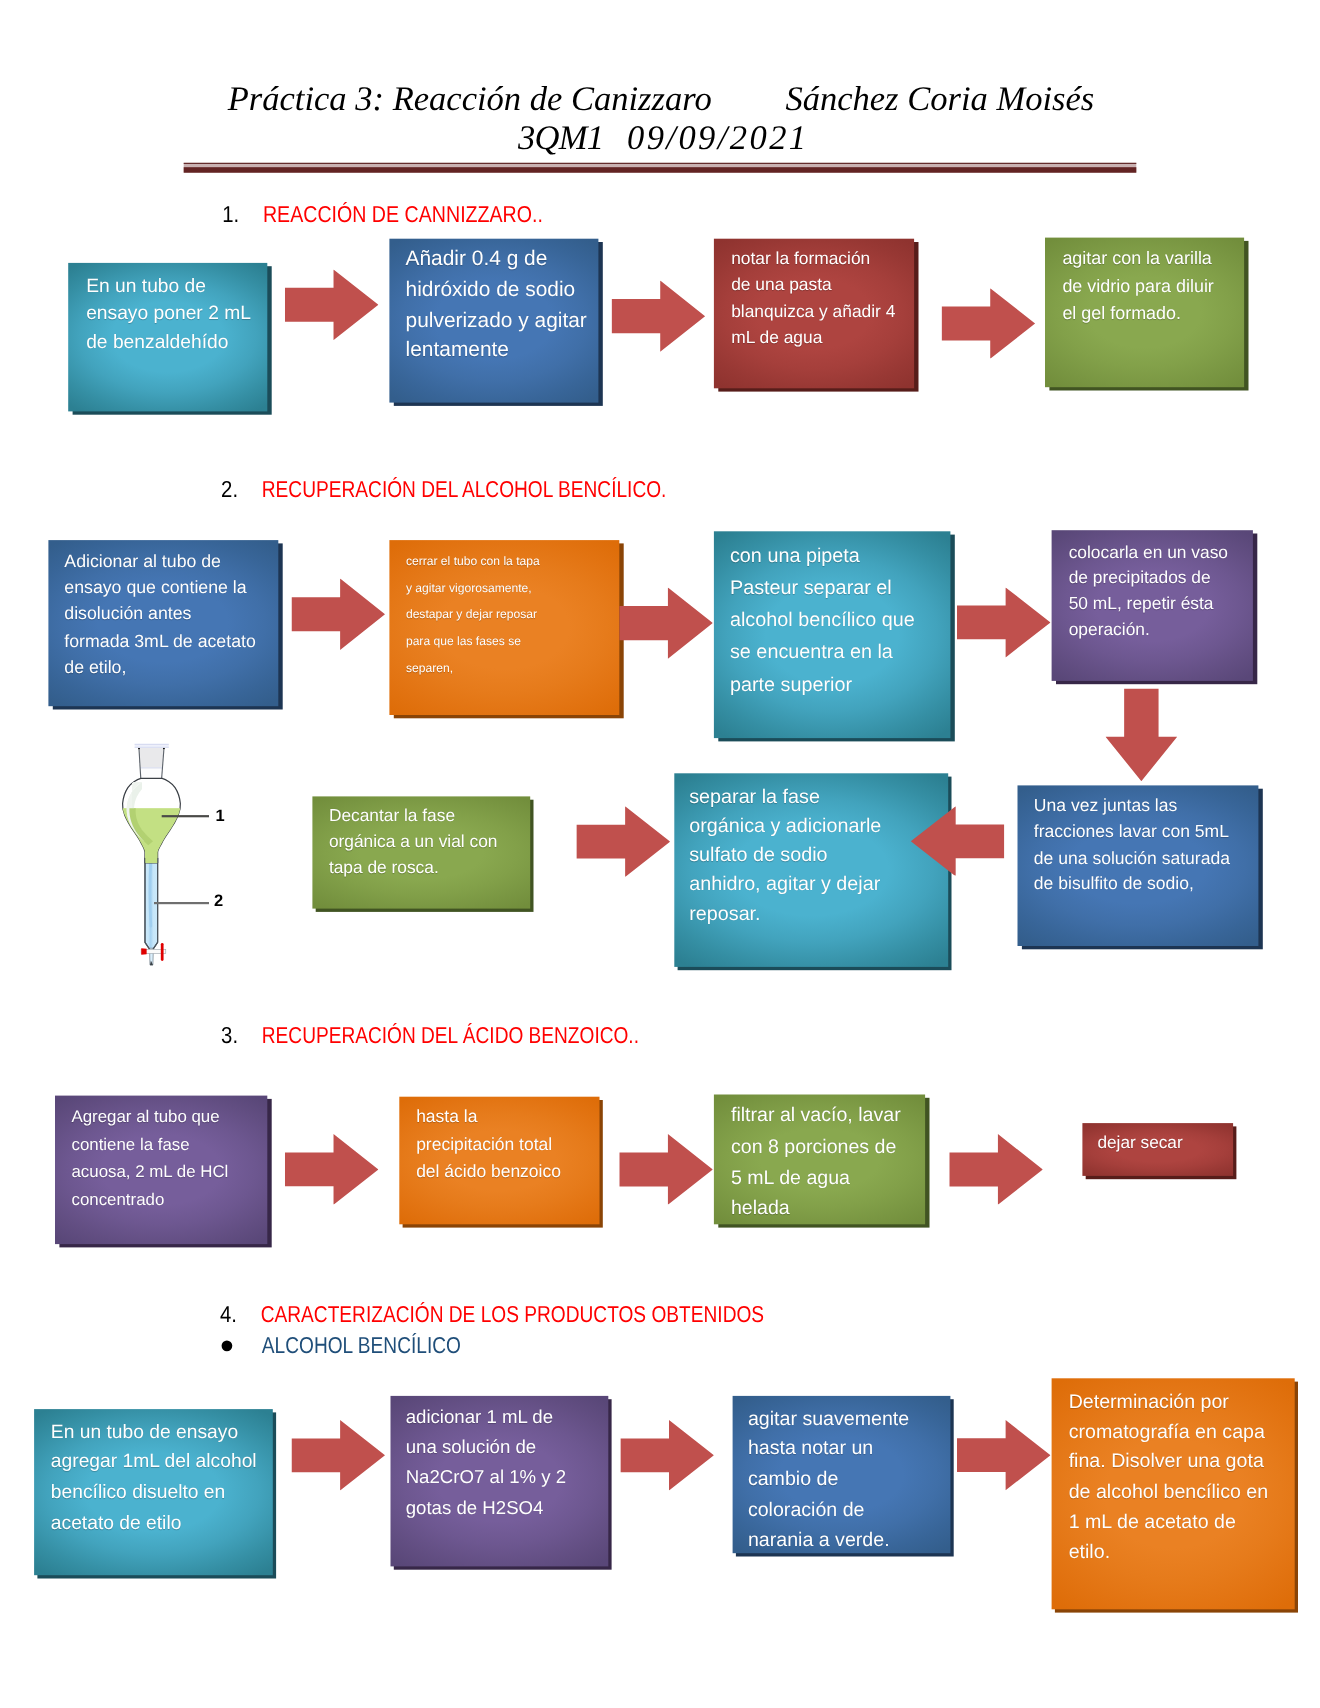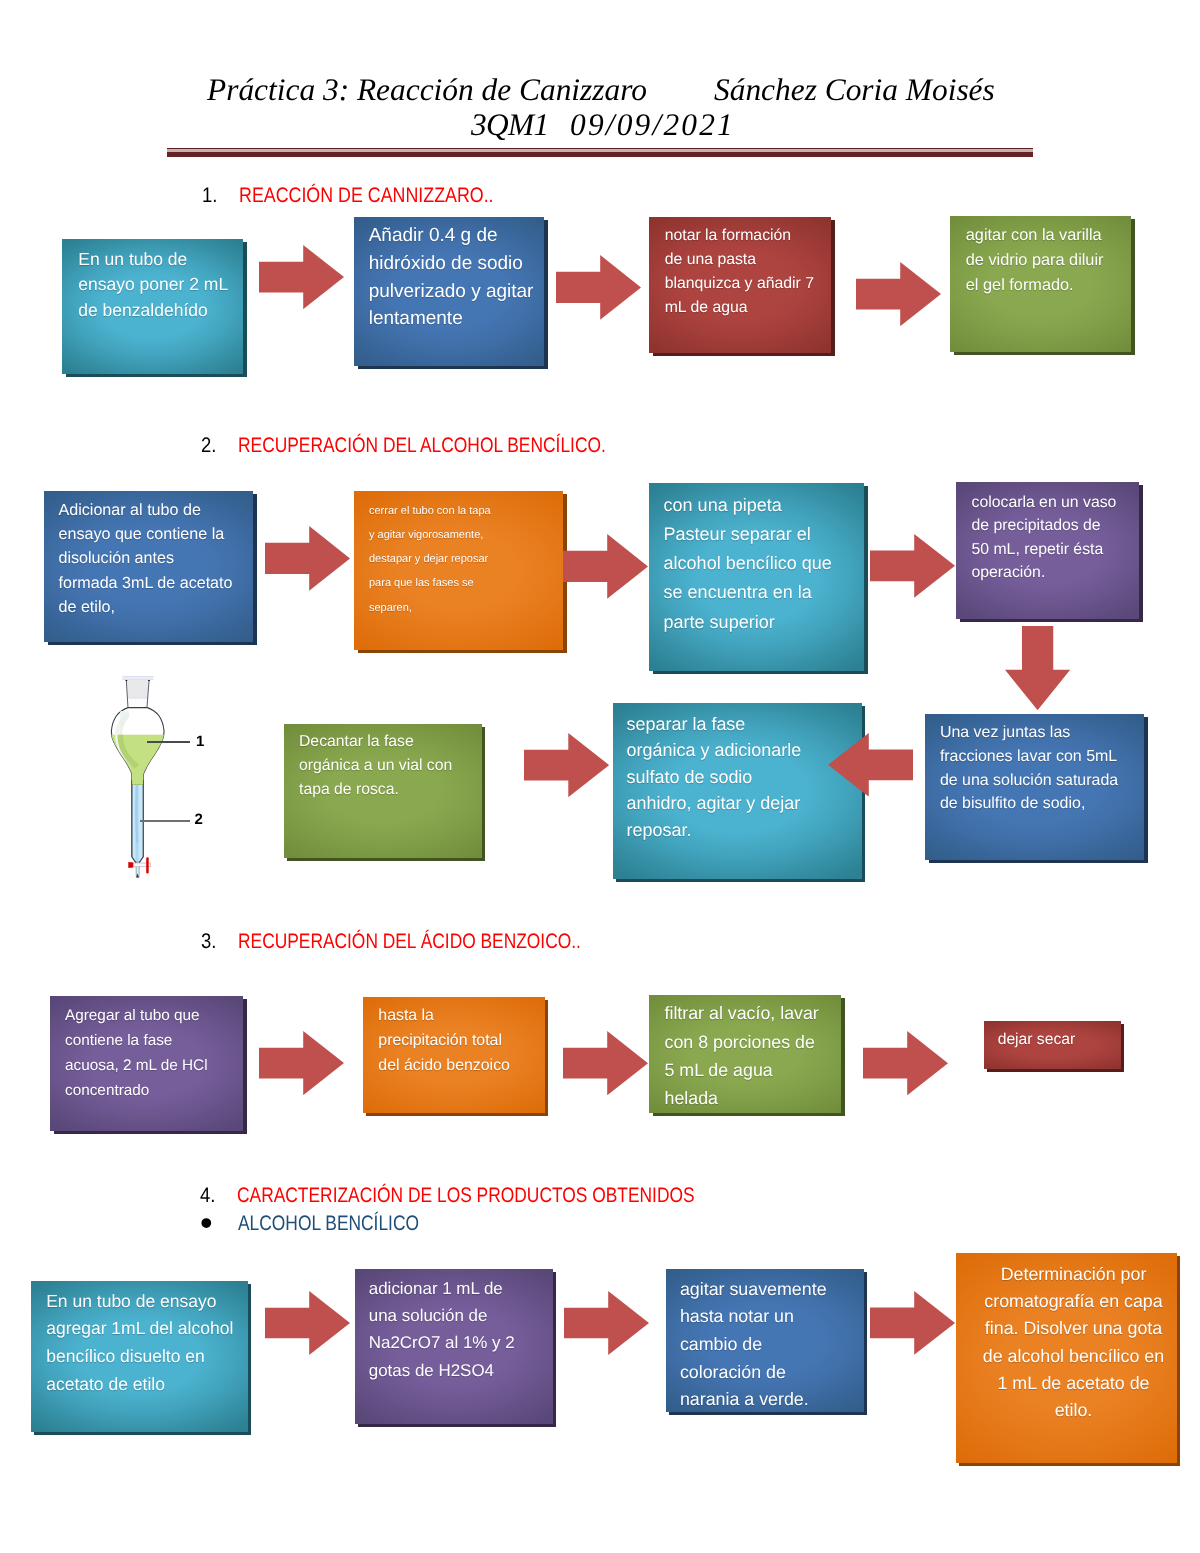--- a/index.html
+++ b/index.html
@@ -97,21 +97,21 @@
     <div class="tx" style="font-size:19px;line-height:27.75px;padding:5.03px 1px 0 14.70px;">Añadir 0.4 g de
 hidróxido de sodio
 pulverizado y agitar
 lentamente</div>
   </div>
   <div class="box red" style="left:649.0px;top:217.0px;width:182px;height:136px;">
     <div class="sh"></div>
     <div class="fc"></div>
     <div class="tx" style="font-size:15.81px;line-height:24.3px;padding:6.57px 1px 0 15.70px;">notar la formación
 de una pasta
-blanquizca y añadir 7
+blanquizca y añadir 4
 mL de agua</div>
   </div>
   <div class="box green" style="left:950.0px;top:216.0px;width:181px;height:136px;">
     <div class="sh"></div>
     <div class="fc"></div>
     <div class="tx" style="font-size:16.31px;line-height:25.3px;padding:6.60px 1px 0 15.80px;">agitar con la varilla
 de vidrio para diluir
 el gel formado.</div>
   </div>
   <div class="box blue" style="left:44.2px;top:490.5px;width:209px;height:151px;">
@@ -159,21 +159,21 @@
   </div>
   <div class="box teal" style="left:612.9px;top:702.5px;width:249px;height:176px;">
     <div class="sh"></div>
     <div class="fc"></div>
     <div class="tx" style="font-size:17.97px;line-height:26.54px;padding:8.00px 1px 0 13.70px;">separar la fase
 orgánica y adicionarle
 sulfato de sodio
 anhidro, agitar y dejar
 reposar.</div>
   </div>
-  <div class="box green" style="left:283.5px;top:723.5px;width:198px;height:134px;">
+  <div class="box green" style="left:283.5px;top:723.5px;width:198px;height:102px;">
     <div class="sh"></div>
     <div class="fc"></div>
     <div class="tx" style="font-size:15.75px;line-height:23.88px;padding:6.40px 1px 0 15.50px;">Decantar la fase
 orgánica a un vial con
 tapa de rosca.</div>
   </div>
   <div class="box purple" style="left:50.4px;top:996.0px;width:193px;height:135px;">
     <div class="sh"></div>
     <div class="fc"></div>
     <div class="tx" style="font-size:15.34px;line-height:25.13px;padding:6.82px 1px 0 14.60px;">Agregar al tubo que
@@ -222,21 +222,21 @@
     <div class="fc"></div>
     <div class="tx" style="font-size:17.84px;line-height:27.54px;padding:7.45px 1px 0 14.30px;">agitar suavemente
 hasta notar un
 cambio de
 coloración de
 narania a verde.</div>
   </div>
   <div class="box orange" style="left:955.5px;top:1252.5px;width:221px;height:210px;">
     <div class="sh"></div>
     <div class="fc"></div>
-    <div class="tx" style="font-size:17.84px;line-height:27.24px;padding:8.50px 1px 0 16.00px;text-align:center;">Determinación por
+    <div class="tx" style="font-size:17.84px;line-height:27.24px;padding:8.50px 1px 0 16.00px;">Determinación por
 cromatografía en capa
 fina. Disolver una gota
 de alcohol bencílico en
 1 mL de acetato de
 etilo.</div>
   </div>
 
   <div class="arw" style="left:258.8px;top:244.6px;width:85px;height:64.2px;">
     <svg width="85" height="64.2" viewBox="0 0 100 75" preserveAspectRatio="none">
         <path d="M0,19.5 L52,19.5 L52,0 L100,37.5 L52,75 L52,55.5 L0,55.5 Z" fill="#C0504D"></path>

